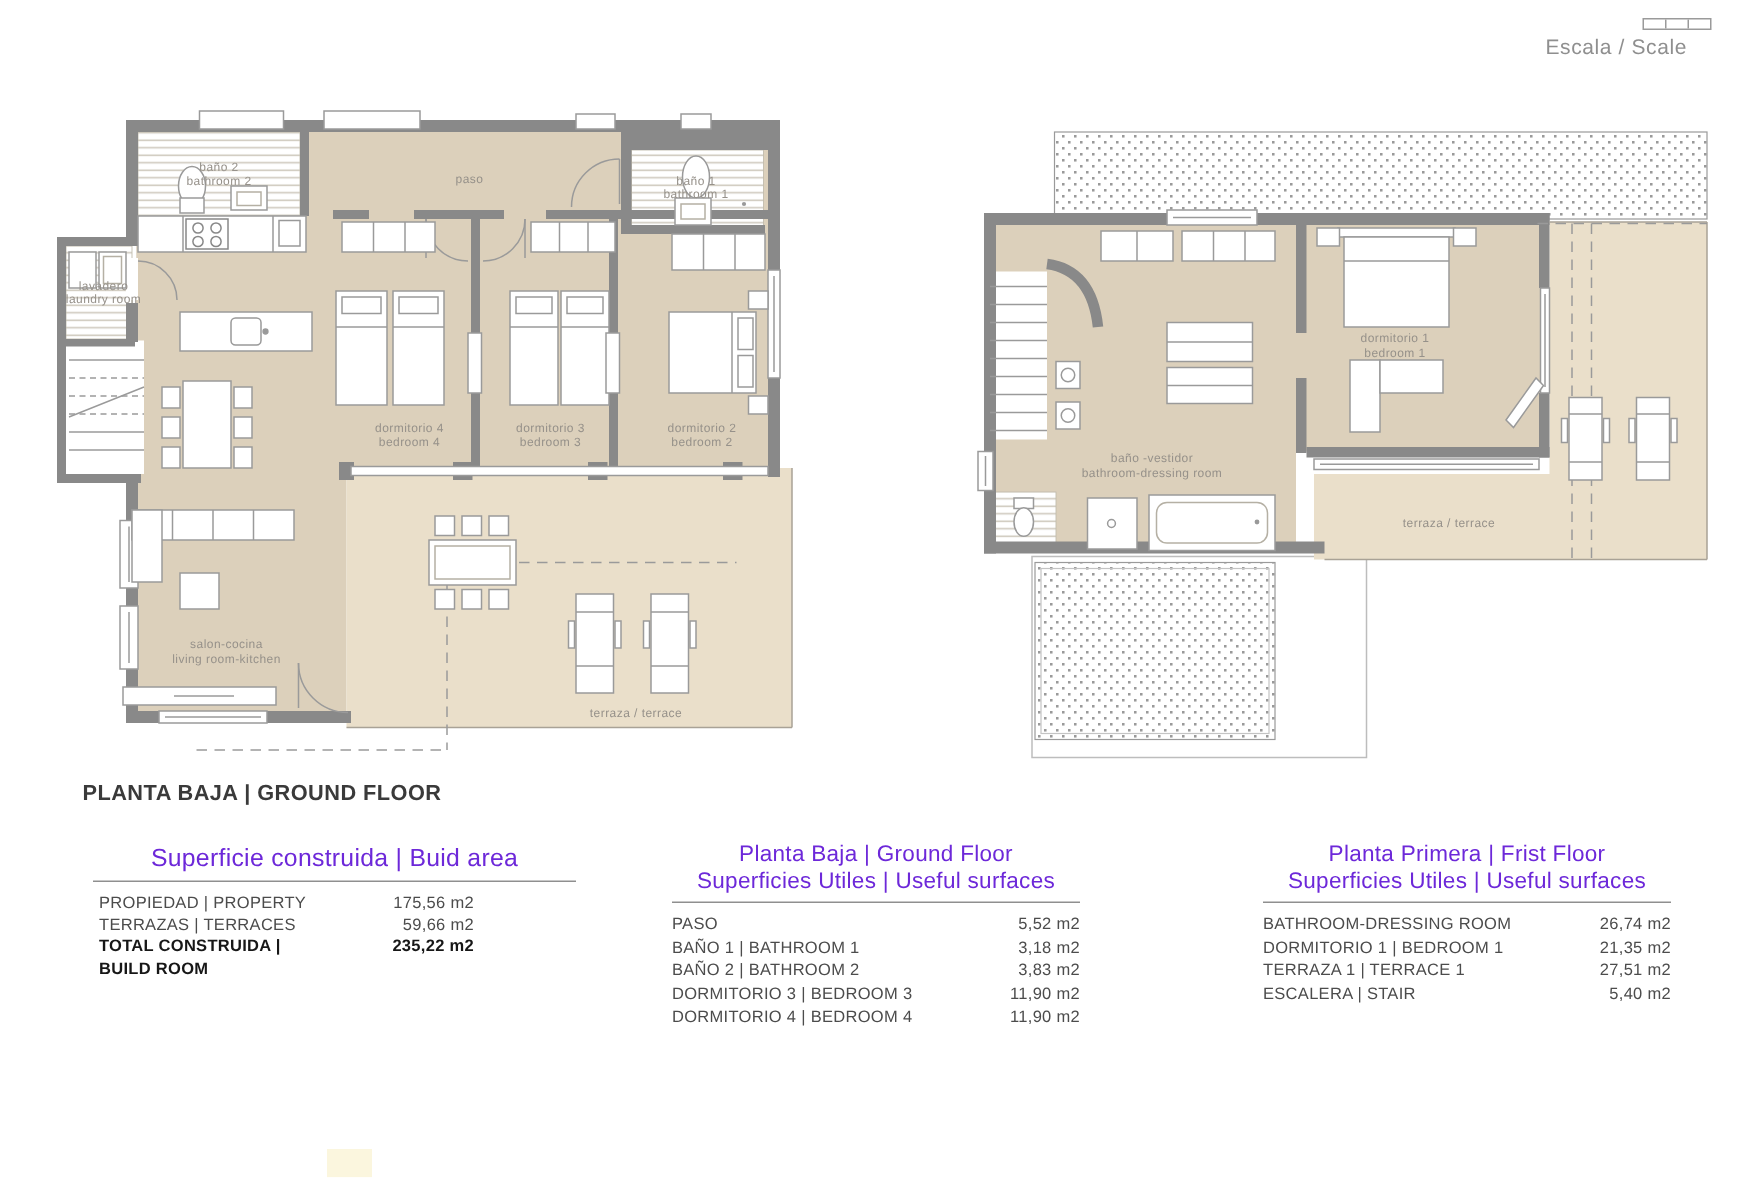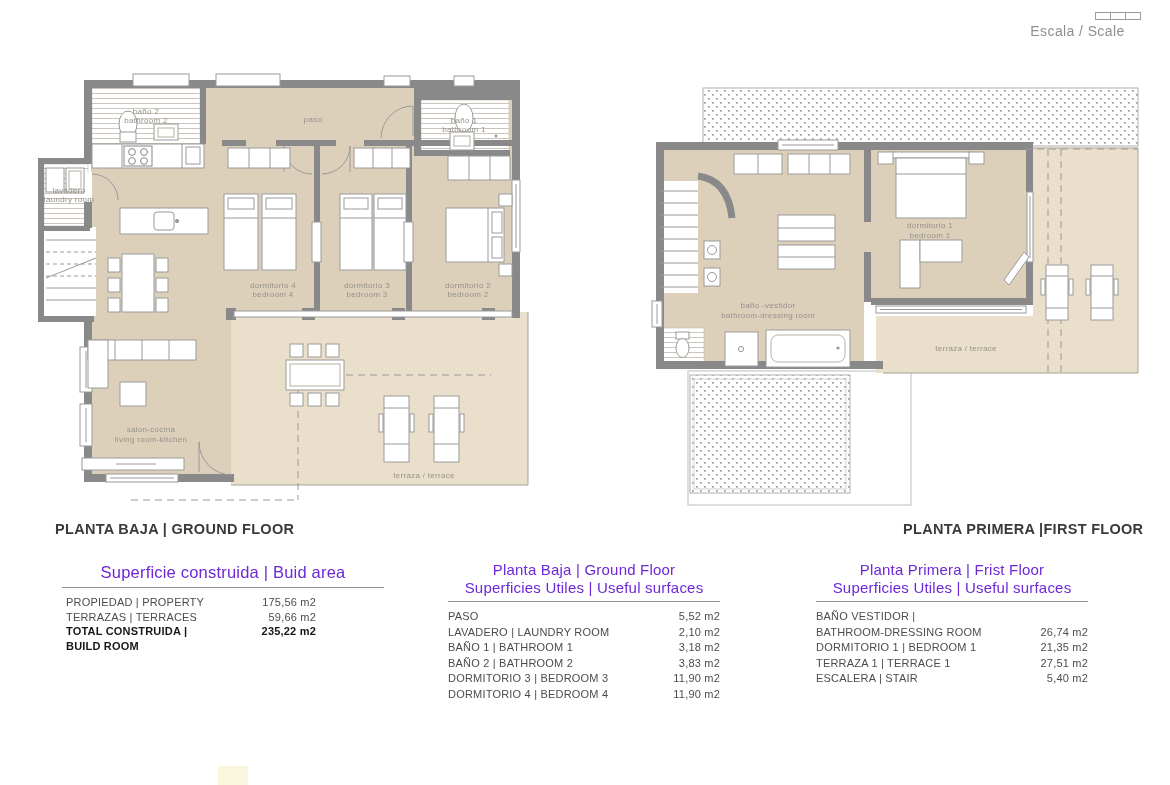--- a/index.html
+++ b/index.html
@@ -415,21 +415,20 @@
     <g>
       <text class="rl" x="122" y="232">baño -vestidor</text>
       <text class="rl" x="122" y="242">bathroom-dressing room</text>
       <text class="rl" x="284" y="152">dormitorio 1</text>
       <text class="rl" x="284" y="162">bedroom 1</text>
       <text class="rl" x="320" y="275">terraza / terrace</text>
     </g>
   </svg>
 
   <div class="plan-title" style="left:55px;top:521px">PLANTA BAJA | GROUND FLOOR</div>
-  <div class="plan-title" style="left:903px;top:521px">PLANTA PRIMERA |FIRST FLOOR</div>
 
   <div class="tbl" style="left:62px;top:561px;width:322px">
     <div class="tbl-title big">Superficie construida | Buid area</div>
     <div class="tbl-rule"></div>
     <div class="rows-narrow">
       <div class="tbl-row">
         <span class="lbl">PROPIEDAD | PROPERTY</span>
         <span class="val">175,56 m2</span>
       </div>
       <div class="tbl-row">
@@ -445,50 +444,42 @@
 
   <div class="tbl" style="left:448px;top:561px;width:272px">
     <div class="tbl-title">Planta Baja | Ground Floor</div>
     <div class="tbl-title">Superficies Utiles | Useful surfaces</div>
     <div class="tbl-rule"></div>
     <div class="tbl-row">
       <span class="lbl">PASO</span>
       <span class="val">5,52 m2</span>
     </div>
     <div class="tbl-row">
-      <span class="lbl">LAVADERO | LAUNDRY ROOM</span>
-      <span class="val">2,10 m2</span>
-    </div>
-    <div class="tbl-row">
       <span class="lbl">BAÑO 1 | BATHROOM 1</span>
       <span class="val">3,18 m2</span>
     </div>
     <div class="tbl-row">
       <span class="lbl">BAÑO 2 | BATHROOM 2</span>
       <span class="val">3,83 m2</span>
     </div>
     <div class="tbl-row">
       <span class="lbl">DORMITORIO 3 | BEDROOM 3</span>
       <span class="val">11,90 m2</span>
     </div>
     <div class="tbl-row">
       <span class="lbl">DORMITORIO 4 | BEDROOM 4</span>
       <span class="val">11,90 m2</span>
     </div>
   </div>
 
-  <div class="tbl" style="left:816px;top:561px;width:272px">
+  <div class="tbl" style="left:842px;top:561px;width:272px">
     <div class="tbl-title">Planta Primera | Frist Floor</div>
     <div class="tbl-title">Superficies Utiles | Useful surfaces</div>
     <div class="tbl-rule"></div>
     <div class="tbl-row">
-      <span class="lbl">BAÑO VESTIDOR |</span>
-      <span class="val"></span>
-    </div>
-    <div class="tbl-row">
       <span class="lbl">BATHROOM-DRESSING ROOM</span>
       <span class="val">26,74 m2</span>
     </div>
     <div class="tbl-row">
       <span class="lbl">DORMITORIO 1 | BEDROOM 1</span>
       <span class="val">21,35 m2</span>
     </div>
     <div class="tbl-row">
       <span class="lbl">TERRAZA 1 | TERRACE 1</span>
       <span class="val">27,51 m2</span>

